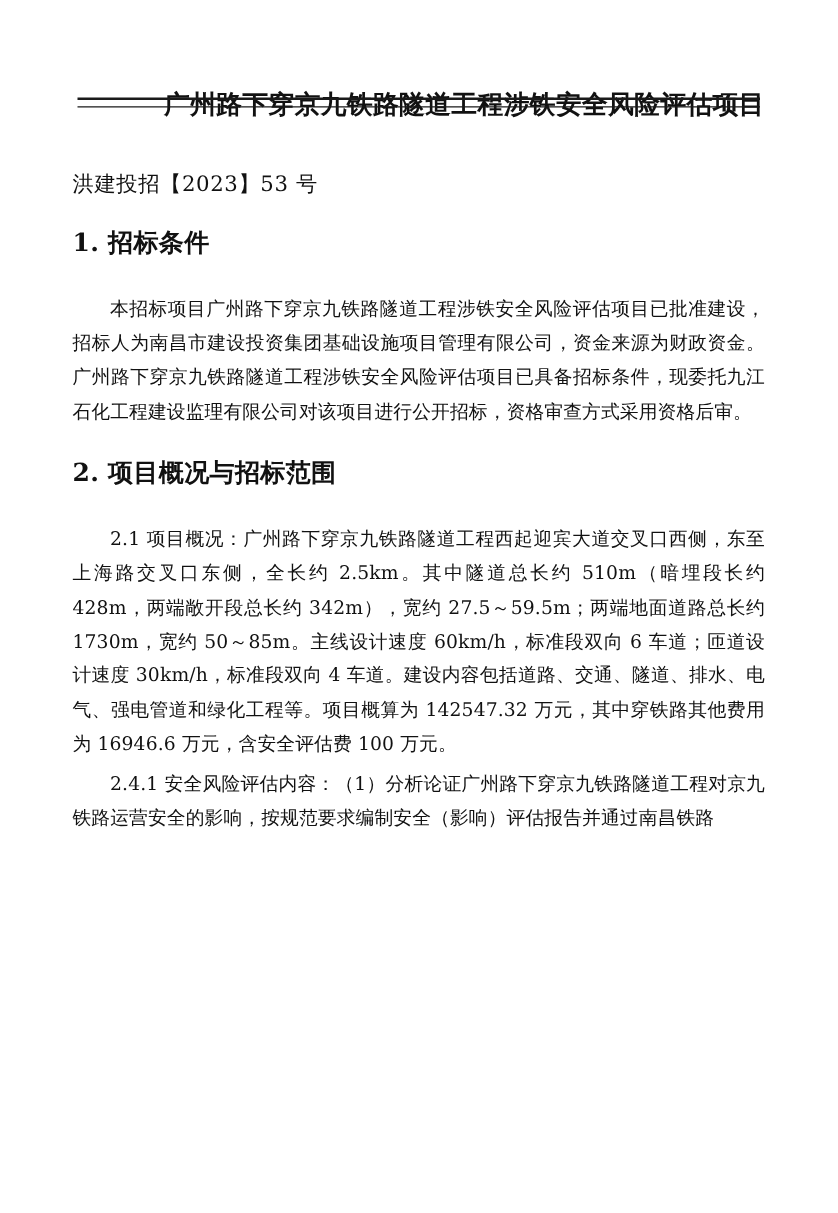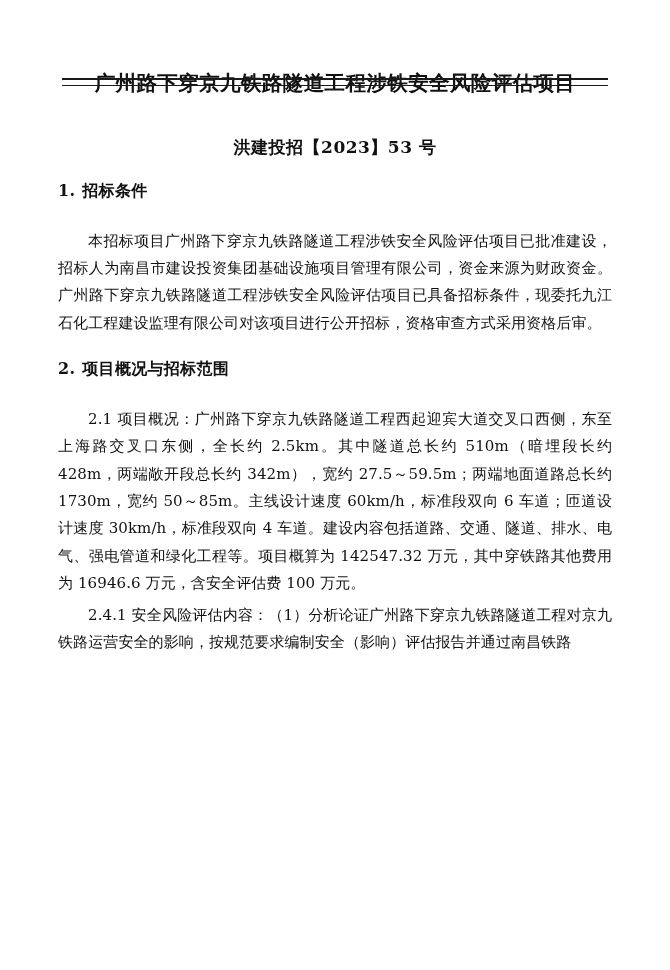--- a/index.html
+++ b/index.html
@@ -27,39 +27,39 @@
     position: absolute;
     left: 62px;
     right: 62px;
     top: 12px;
     height: 5px;
     border-top: 2px solid #1a1a1a;
     border-bottom: 1px solid #1a1a1a;
   }
   .doc-title {
     margin-top: 66px;
-    text-align: center;
+    text-align: right;
     font-size: 20.5px;
     font-weight: bold;
     line-height: 1.75;
     letter-spacing: 0.4px;
   }
   .doc-title .line2 {
     display: block;
   }
   .doc-number {
     margin-top: 34px;
-    text-align: center;
+    text-align: left;
     font-size: 17px;
-    font-weight: bold;
+    font-weight: normal;
     letter-spacing: 0.5px;
   }
   .section-heading {
     margin-top: 22px;
-    font-size: 16px;
+    font-size: 20px;
     font-weight: bold;
     letter-spacing: 0.3px;
   }
   .section-heading .num {
     margin-right: 7px;
   }
   p.body-text {
     margin: 26px 0 0 0;
     font-size: 15px;
     line-height: 1.82;

